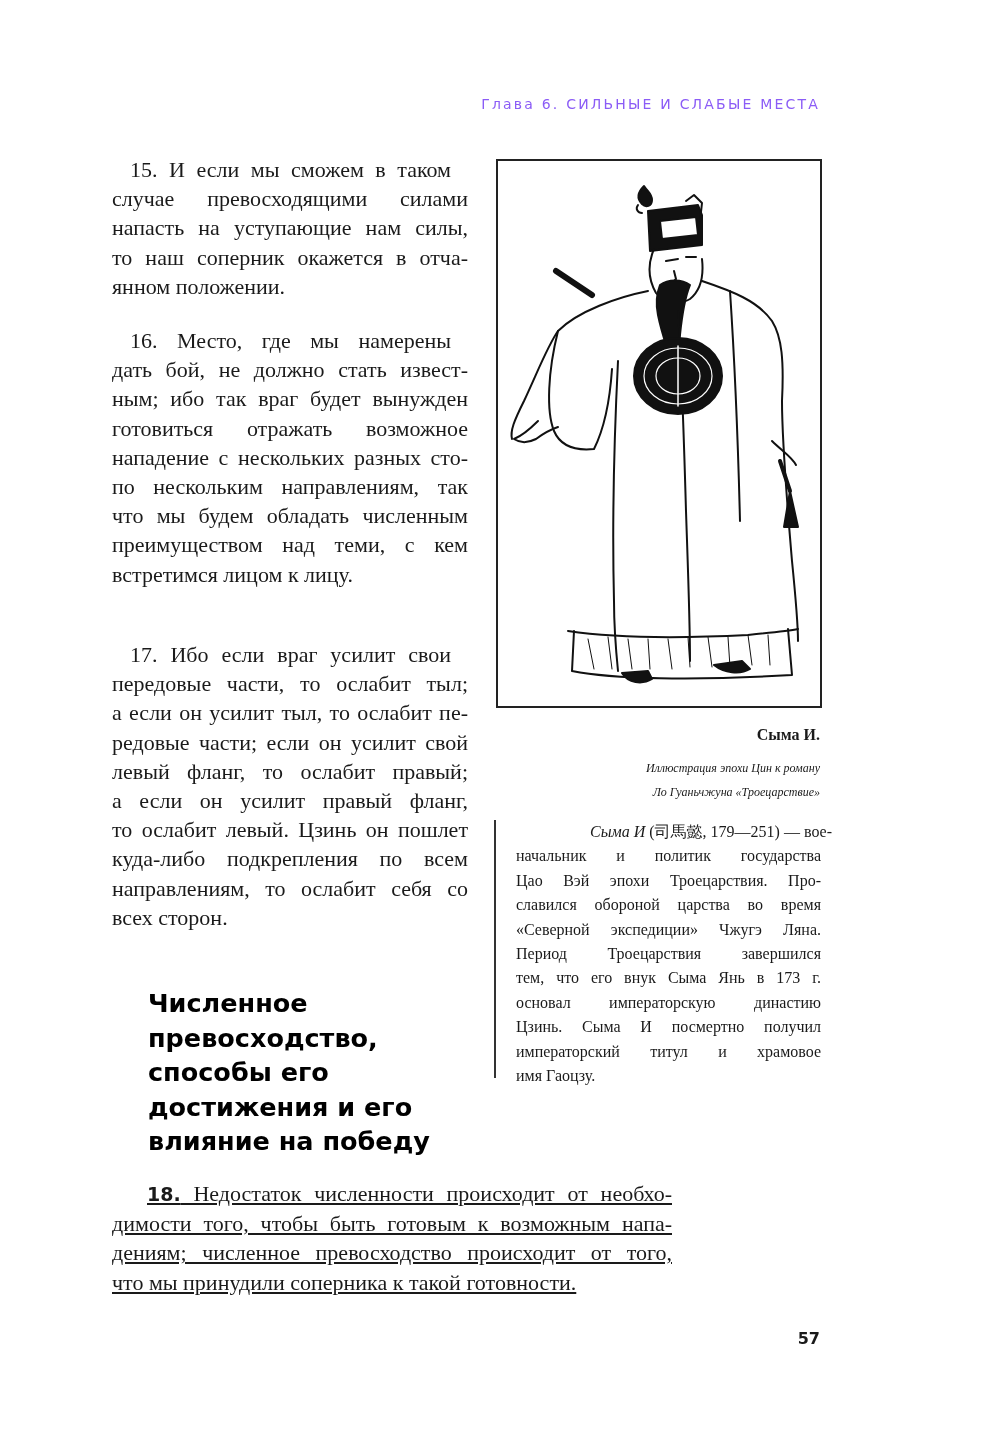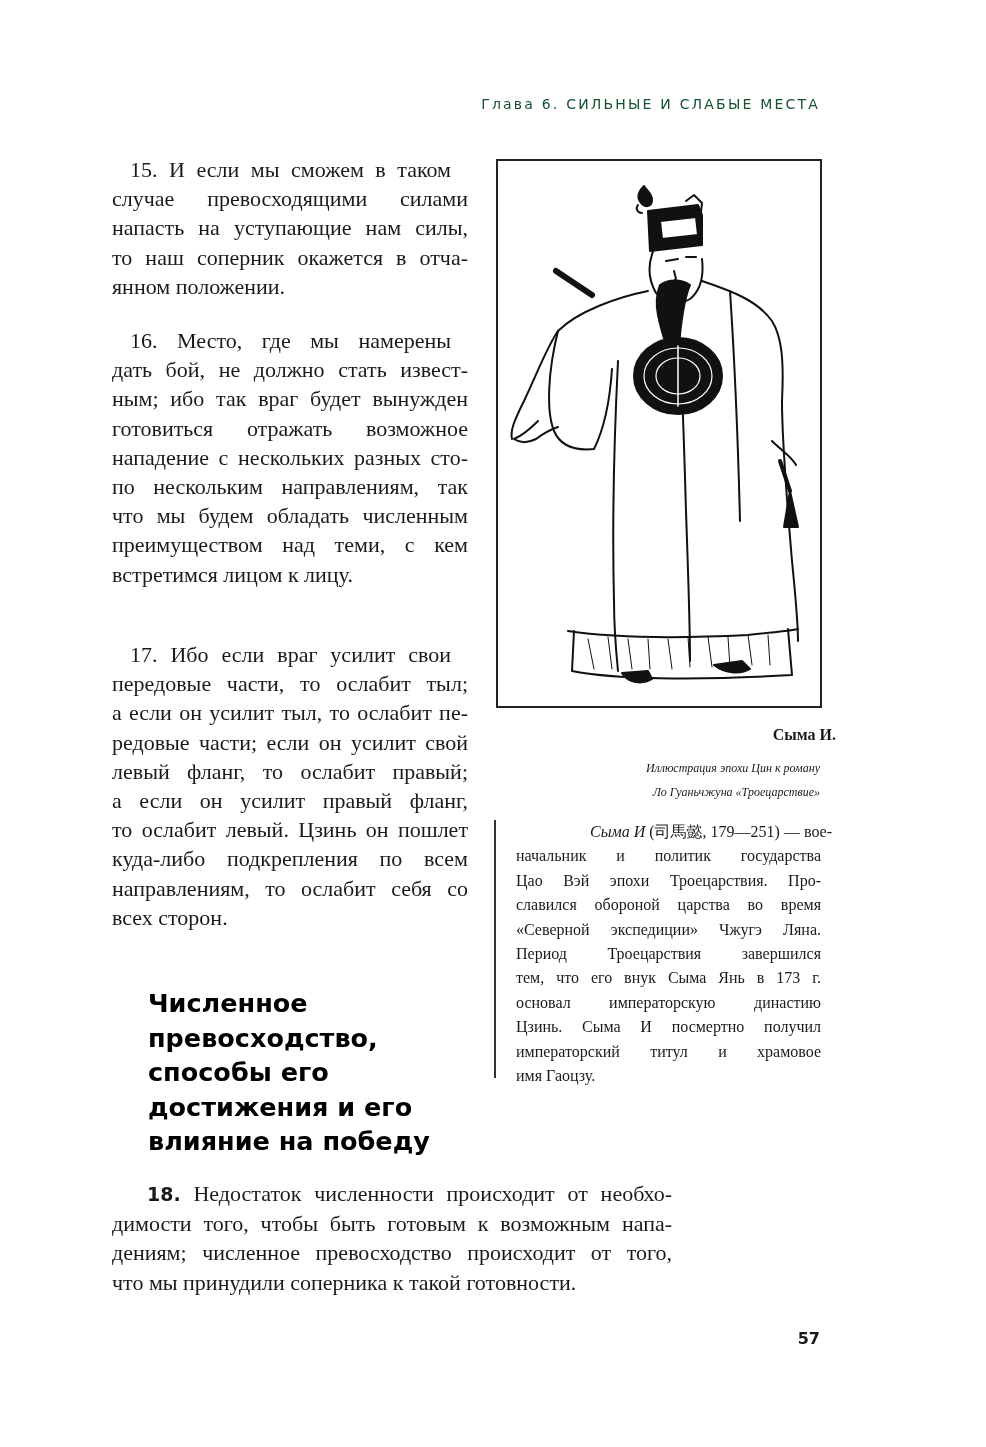--- a/index.html
+++ b/index.html
@@ -1,19 +1,19 @@
 <!DOCTYPE html>
 <html><head>
   <meta charset="utf-8">
   <style>
     html, body { margin: 0; padding: 0; background: #ffffff; }
     body { width: 986px; height: 1447px; position: relative; overflow: hidden; color: #1a1a1a; }
     .running-head {
       position: absolute; left: 480px; top: 96px; width: 340px; text-align: right;
-      font-family: "DejaVu Sans", sans-serif; font-size: 14px; letter-spacing: 2.2px; color: #14532d;
+      font-family: "DejaVu Sans", sans-serif; font-size: 14px; letter-spacing: 2.2px; color: #8b5cf6;
     }
     .main-col {
       position: absolute; left: 148px; width: 320px;
       font-family: "Liberation Serif", serif; font-size: 22px; line-height: 29.2px;
       text-align: justify; text-align-last: left;
     }
     .line { display: block; white-space: nowrap; text-align: justify; text-align-last: justify; }
     .line.last { text-align-last: left; }
     #p15 { top: 155px; }
     #p16 { top: 326px; }
@@ -28,31 +28,31 @@
 
     .section-heading {
       position: absolute; left: 148px; top: 986px; width: 300px;
       font-family: "DejaVu Sans", sans-serif; font-size: 25.5px; line-height: 34.5px; font-weight: 600;
       color: #000000;
     }
     .section-heading span { display: block; }
 
     #p18 { position: absolute; left: 112px; top: 1179px; width: 560px;
       font-family: "Liberation Serif", serif; font-size: 22px; line-height: 29.2px; }
-    #p18 .line { width: 560px; }
+    #p18 .line { width: 560px; text-decoration: underline; }
     #p18 .first { width: 525px; margin-left: 35px; }
 
     .figure-frame {
       position: absolute; left: 496px; top: 159px; width: 322px; height: 545px;
       border: 2px solid #222; background: #fff;
     }
     .figure-frame svg { width: 100%; height: 100%; display: block; }
 
     .caption-title {
-      position: absolute; left: 512px; top: 726px; width: 324px; text-align: right;
+      position: absolute; left: 496px; top: 726px; width: 324px; text-align: right;
       font-family: "Liberation Serif", serif; font-weight: bold; font-size: 16px;
     }
     .caption-sub {
       position: absolute; left: 496px; top: 756px; width: 324px; text-align: right;
       font-family: "Liberation Serif", serif; font-style: italic; font-size: 12px; line-height: 24px;
     }
     .caption-sub span { display: block; }
 
     .sidebar-rule { position: absolute; left: 494px; top: 820px; width: 2px; height: 258px; background: #333; }
     .sidebar-note {

